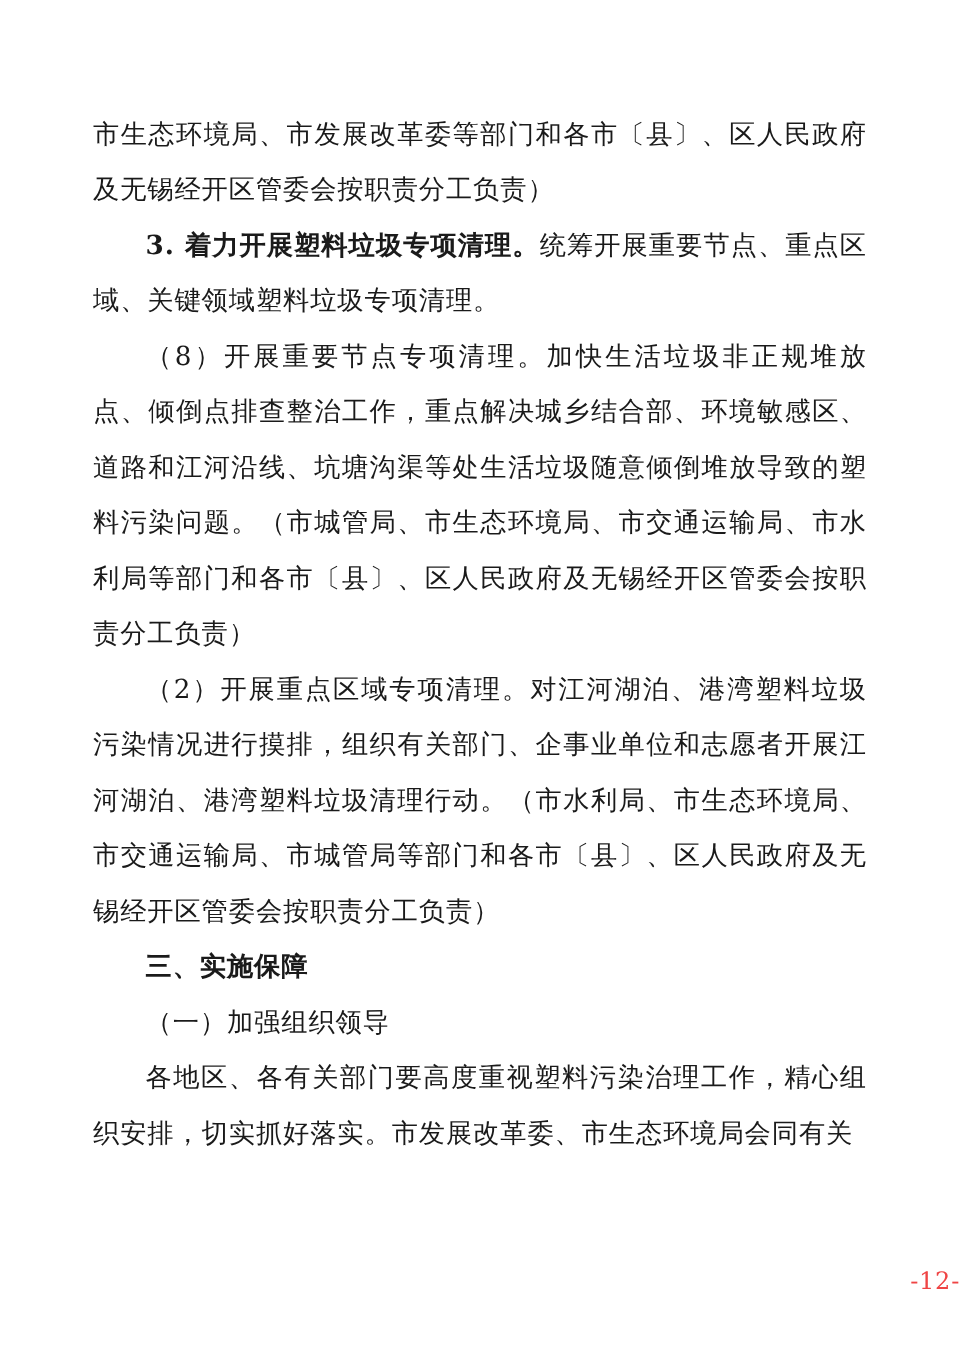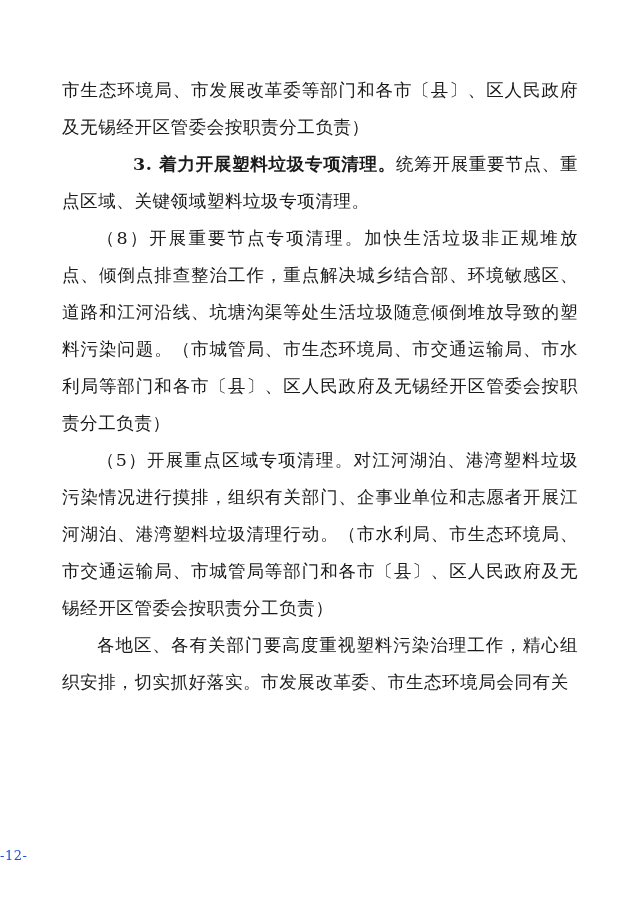--- a/index.html
+++ b/index.html
@@ -34,58 +34,59 @@
   .para {
     margin: 0;
     text-indent: 0;
   }
   .para-indent {
     margin: 0;
     text-indent: 2em;
   }
   .para-bold-lead {
     font-weight: bold;
-    margin-left: 36px;
   }
   .heading {
     margin: 0;
     text-indent: 2em;
     font-weight: bold;
   }
   .footer {
     position: absolute;
     left: 0;
     right: 0;
     bottom: 42px;
-    text-align: left;
-    font-size: 13px;
+    text-align: right;
+    font-size: 16px;
     font-family: "DejaVu Serif", "Liberation Serif", serif;
-    color: #1d4ed8;
+    color: #ef4444;
     letter-spacing: 0.5px;
   }
   .page-number {
     display: inline-block;
   }
 </style>
 </head>
 <body>
 
 <div class="page">
   <div class="doc-body">
 
     <p class="para">市生态环境局、市发展改革委等部门和各市〔县〕、区人民政府及无锡经开区管委会按职责分工负责）</p>
 
     <p class="para-indent"><span class="para-bold-lead">3. 着力开展塑料垃圾专项清理。</span><span>统筹开展重要节点、重点区域、关键领域塑料垃圾专项清理。</span></p>
 
     <p class="para-indent">（8）开展重要节点专项清理。加快生活垃圾非正规堆放点、倾倒点排查整治工作，重点解决城乡结合部、环境敏感区、道路和江河沿线、坑塘沟渠等处生活垃圾随意倾倒堆放导致的塑料污染问题。（市城管局、市生态环境局、市交通运输局、市水利局等部门和各市〔县〕、区人民政府及无锡经开区管委会按职责分工负责）</p>
 
-    <p class="para-indent">（5）开展重点区域专项清理。对江河湖泊、港湾塑料垃圾污染情况进行摸排，组织有关部门、企事业单位和志愿者开展江河湖泊、港湾塑料垃圾清理行动。（市水利局、市生态环境局、市交通运输局、市城管局等部门和各市〔县〕、区人民政府及无锡经开区管委会按职责分工负责）</p>
+    <p class="para-indent">（2）开展重点区域专项清理。对江河湖泊、港湾塑料垃圾污染情况进行摸排，组织有关部门、企事业单位和志愿者开展江河湖泊、港湾塑料垃圾清理行动。（市水利局、市生态环境局、市交通运输局、市城管局等部门和各市〔县〕、区人民政府及无锡经开区管委会按职责分工负责）</p>
 
 
+    <p class="heading">三、实施保障</p>
 
+    <p class="para-indent">（一）加强组织领导</p>
 
     <p class="para-indent">各地区、各有关部门要高度重视塑料污染治理工作，精心组织安排，切实抓好落实。市发展改革委、市生态环境局会同有关</p>
 
   </div>
 </div>
 
 <div class="footer">
   <span class="page-number">-12-</span>
 </div>
 

